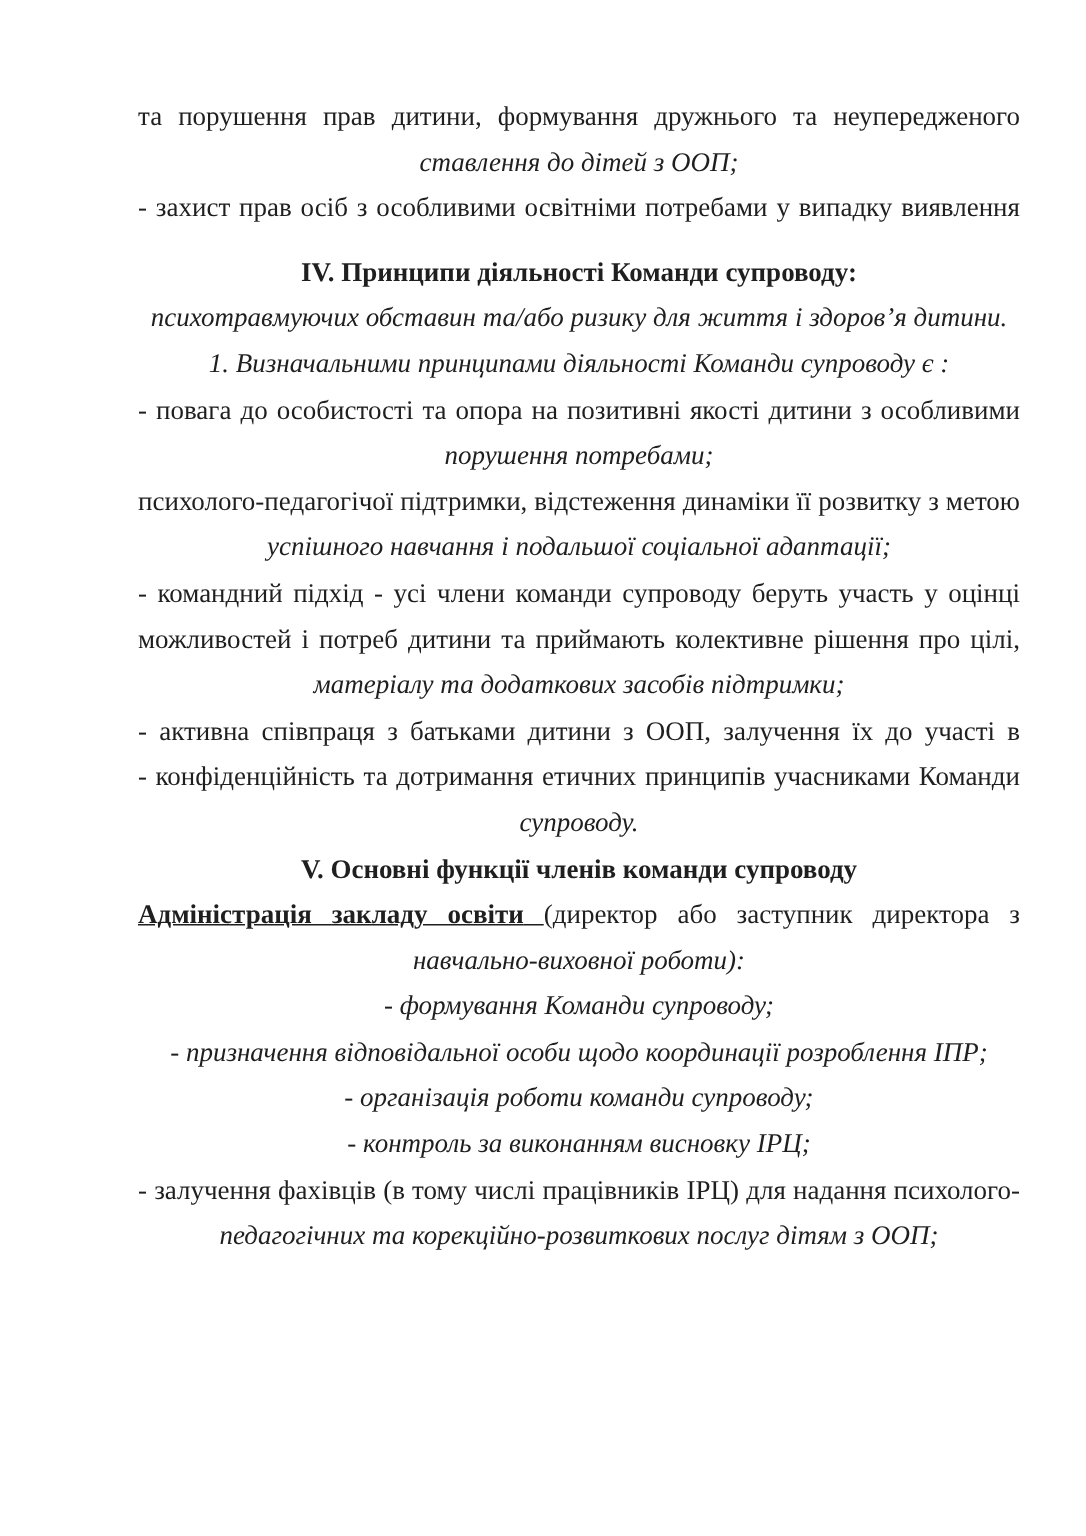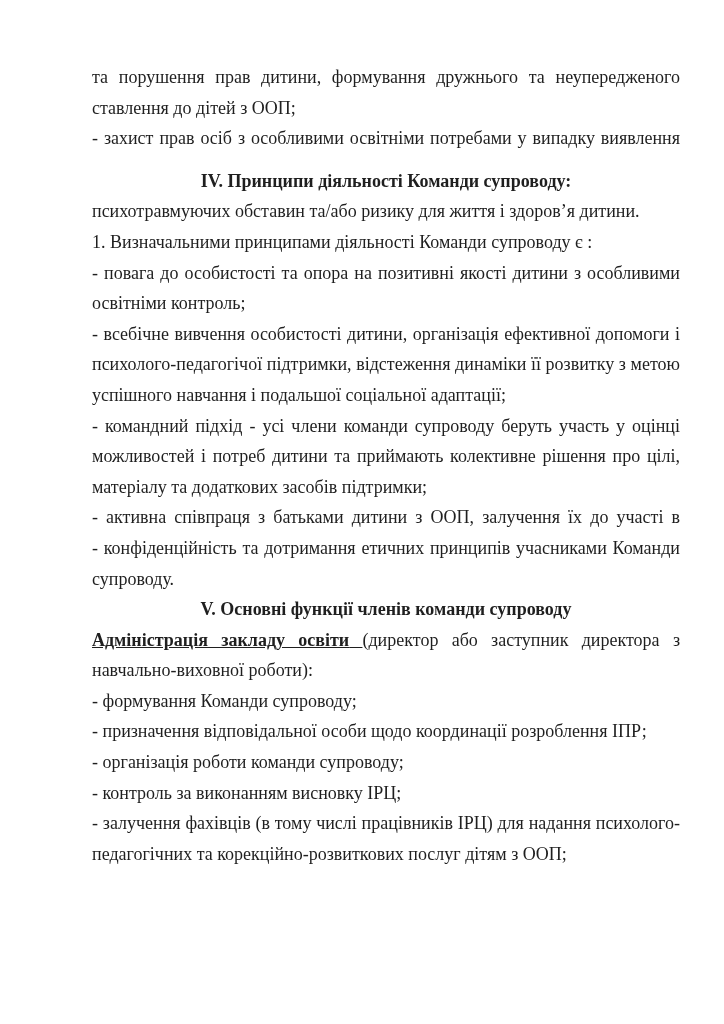--- a/index.html
+++ b/index.html
@@ -17,39 +17,38 @@
     padding: 62px 44px 0 92px;
     font-family: "Liberation Serif", "DejaVu Serif", serif;
     font-size: 18px;
     line-height: 30.6px;
     color: #1f1f1f;
   }
   .line { margin: 0; white-space: normal; }
   
   .j { text-align: justify; text-align-last: justify; }
   
-  .e { text-align: left; }
+  .e { text-align: center; font-style: italic; }
   
   .h { text-align: center; font-weight: 700; }
   .h-iv { margin-top: 12px; }
   .lead, .lead-sp { font-weight: 700; text-decoration: underline; }
 </style>
 </head>
 <body>
 
 <div class="page">
   <div class="line j">та порушення прав дитини, формування дружнього та неупередженого</div>
   <div class="line e">ставлення до дітей з ООП;</div>
   <div class="line j">- захист прав осіб з особливими освітніми потребами у випадку виявлення</div>
   <div class="line h h-iv">IV. Принципи діяльності Команди супроводу:</div>
   <div class="line e">психотравмуючих обставин та/або ризику для життя і здоров’я дитини.</div>
   <div class="line e">1. Визначальними принципами діяльності Команди супроводу є :</div>
   <div class="line j">- повага до особистості та опора на позитивні якості дитини з особливими</div>
-  <div class="line e">освітніми контроль;</div>
-  <div class="line j">- всебічне вивчення особистості дитини, організація ефективної допомоги і</div>
+  <div class="line e">порушення потребами;</div>
   <div class="line j">психолого-педагогічої підтримки, відстеження динаміки її розвитку з метою</div>
   <div class="line e">успішного навчання і подальшої соціальної адаптації;</div>
   <div class="line j">- командний підхід - усі члени команди супроводу беруть участь у оцінці</div>
   <div class="line j">можливостей і потреб дитини та приймають колективне рішення про цілі,</div>
   <div class="line e">матеріалу та додаткових засобів підтримки;</div>
   <div class="line j">- активна співпраця з батьками дитини з ООП, залучення їх до участі в</div>
   <div class="line j">- конфіденційність та дотримання етичних принципів учасниками Команди</div>
   <div class="line e">супроводу.</div>
   <div class="line h">V. Основні функції членів команди супроводу</div>
   <div class="line j"><span class="lead">Адміністрація закладу освіти</span><span class="lead-sp"> </span><span>(директор або заступник директора з</span></div>

